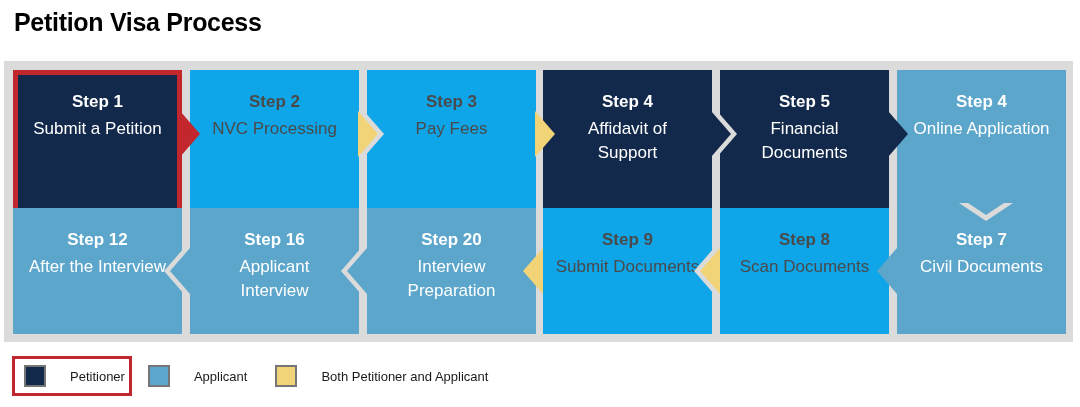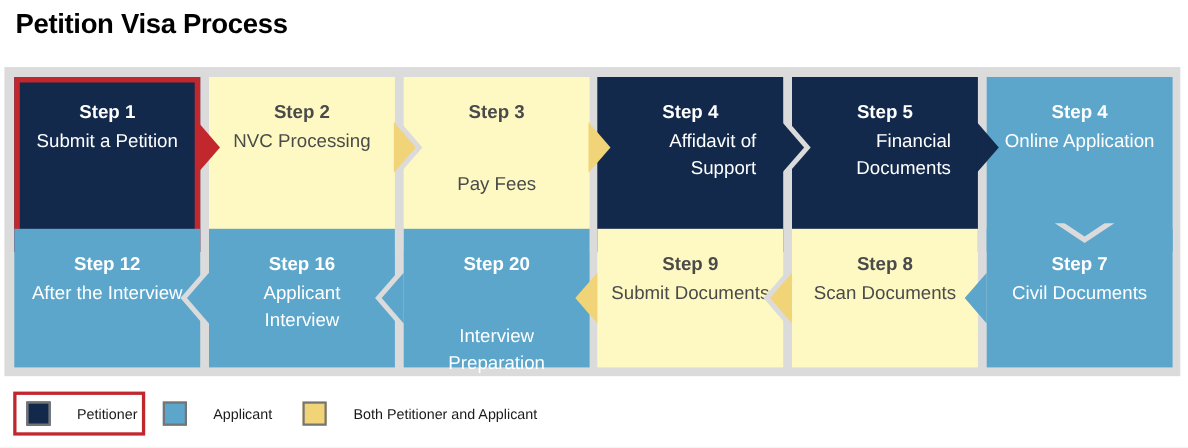--- a/index.html
+++ b/index.html
@@ -5,27 +5,27 @@
   html,body{margin:0;padding:0;}
   body{width:1080px;height:407px;background:#ffffff;font-family:"Liberation Sans",sans-serif;}
   #app{position:relative;width:1080px;height:407px;overflow:hidden;}
 
   .title{position:absolute;left:14px;top:8px;font-size:25px;font-weight:bold;color:#000;letter-spacing:-0.3px;}
 
   .panel{position:absolute;left:4px;top:61px;width:1069px;height:281px;background:#DBDBDB;}
 
   .box{position:absolute;width:169px;box-sizing:border-box;display:flex;flex-direction:column;
        align-items:center;text-align:center;padding-top:22px;z-index:1;}
-  .row-t{top:70px;height:159px;text-align:right;}
+  .row-t{top:70px;height:159px;}
   .row-b{top:208px;height:126px;}
-  .c0{left:13px;} .c1{left:190px;} .c2{left:367px;gap:39px;} .c3{left:543px;} .c4{left:720px;} .c5{left:897px;}
+  .c0{left:13px;} .c1{left:190px;} .c2{left:367px;} .c3{left:543px;} .c4{left:720px;} .c5{left:897px;}
 
   .box.navy{background:#12294B;color:#ffffff;}
   .box.blue{background:#5CA6CC;color:#ffffff;}
-  .box.yellow{background:#fef9c3;color:#4A4A4A;}
+  .box.yellow{background:#0ea5e9;color:#4A4A4A;}
   .box.hl{border:5px solid #C2272D;padding-top:17px;}
 
   .step-t{font-weight:bold;font-size:17px;margin-bottom:5px;}
   .step-s{font-size:17px;line-height:24px;max-width:164px;}
   .step-s.narrow{max-width:120px;}
 
   .tri{position:absolute;width:0;height:0;z-index:3;}
   .tri.outline{z-index:2;}
   .tri-r{border-top:23px solid transparent;border-bottom:23px solid transparent;border-left:20px solid;}
   .tri-l{border-top:23px solid transparent;border-bottom:23px solid transparent;border-right:20px solid;}

